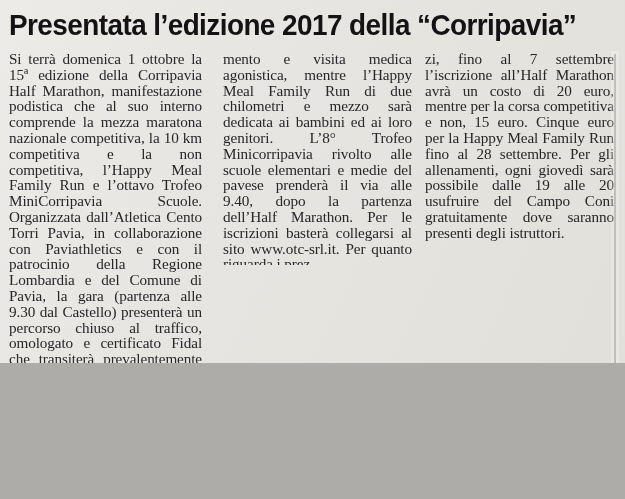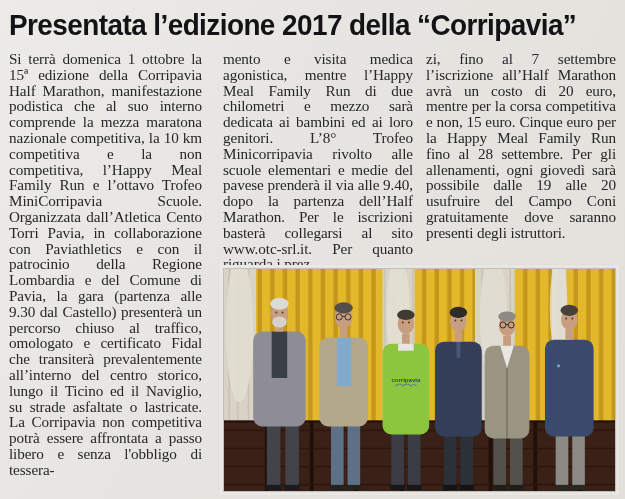--- a/index.html
+++ b/index.html
@@ -1,35 +1,35 @@
 <!DOCTYPE html>
 <html><head>
 <meta charset="utf-8">
 <style>
   html,body{margin:0;padding:0;background:#aeaca8;}
   *{box-sizing:border-box;}
   .page{
-    position:relative;width:625px;height:499px;overflow:hidden;
+    position:relative;width:625px;height:363px;overflow:hidden;
     background:linear-gradient(115deg,#edebe7 0%,#e7e5e1 40%,#e2e0db 100%);
     font-family:"Liberation Serif",serif;color:#26262a;
     padding:6px 9px 4px 9px;
   }
   .headline{
     margin:1px 0 9px 0;white-space:nowrap;
     font-family:"Liberation Sans",sans-serif;font-weight:bold;
     font-size:30px;line-height:35px;color:#131316;letter-spacing:-0.6px;
   }
   .headline .tscale{display:inline-block;transform:scaleX(.93);transform-origin:0 50%;}
   .article-body{display:flex;gap:21px;height:441px;}
   .col{
     text-align:justify;font-size:15.2px;line-height:15.8px;
     letter-spacing:-0.1px;overflow:hidden;hyphens:none;
   }
   .col-1{flex:0 0 193px;height:100%;}
-  .right-zone{flex:1;display:flex;flex-direction:column;min-width:0;}
+  .right-zone{flex:1;display:flex;flex-direction:row;min-width:0;}
   .right-text{display:flex;gap:13px;height:214px;}
   .right-text .col{flex:1;}
   .photo-frame{
     margin-top:3px;flex:1;position:relative;
     border:1px solid #c2bfb8;background:#d8d3c8;
     box-shadow:0 0 0 3px rgba(255,255,255,.30), 0 0 6px rgba(0,0,0,.08);
   }
   .photo-frame svg{position:absolute;left:0;top:0;width:100%;height:100%;display:block;}
 </style>
 </head>

